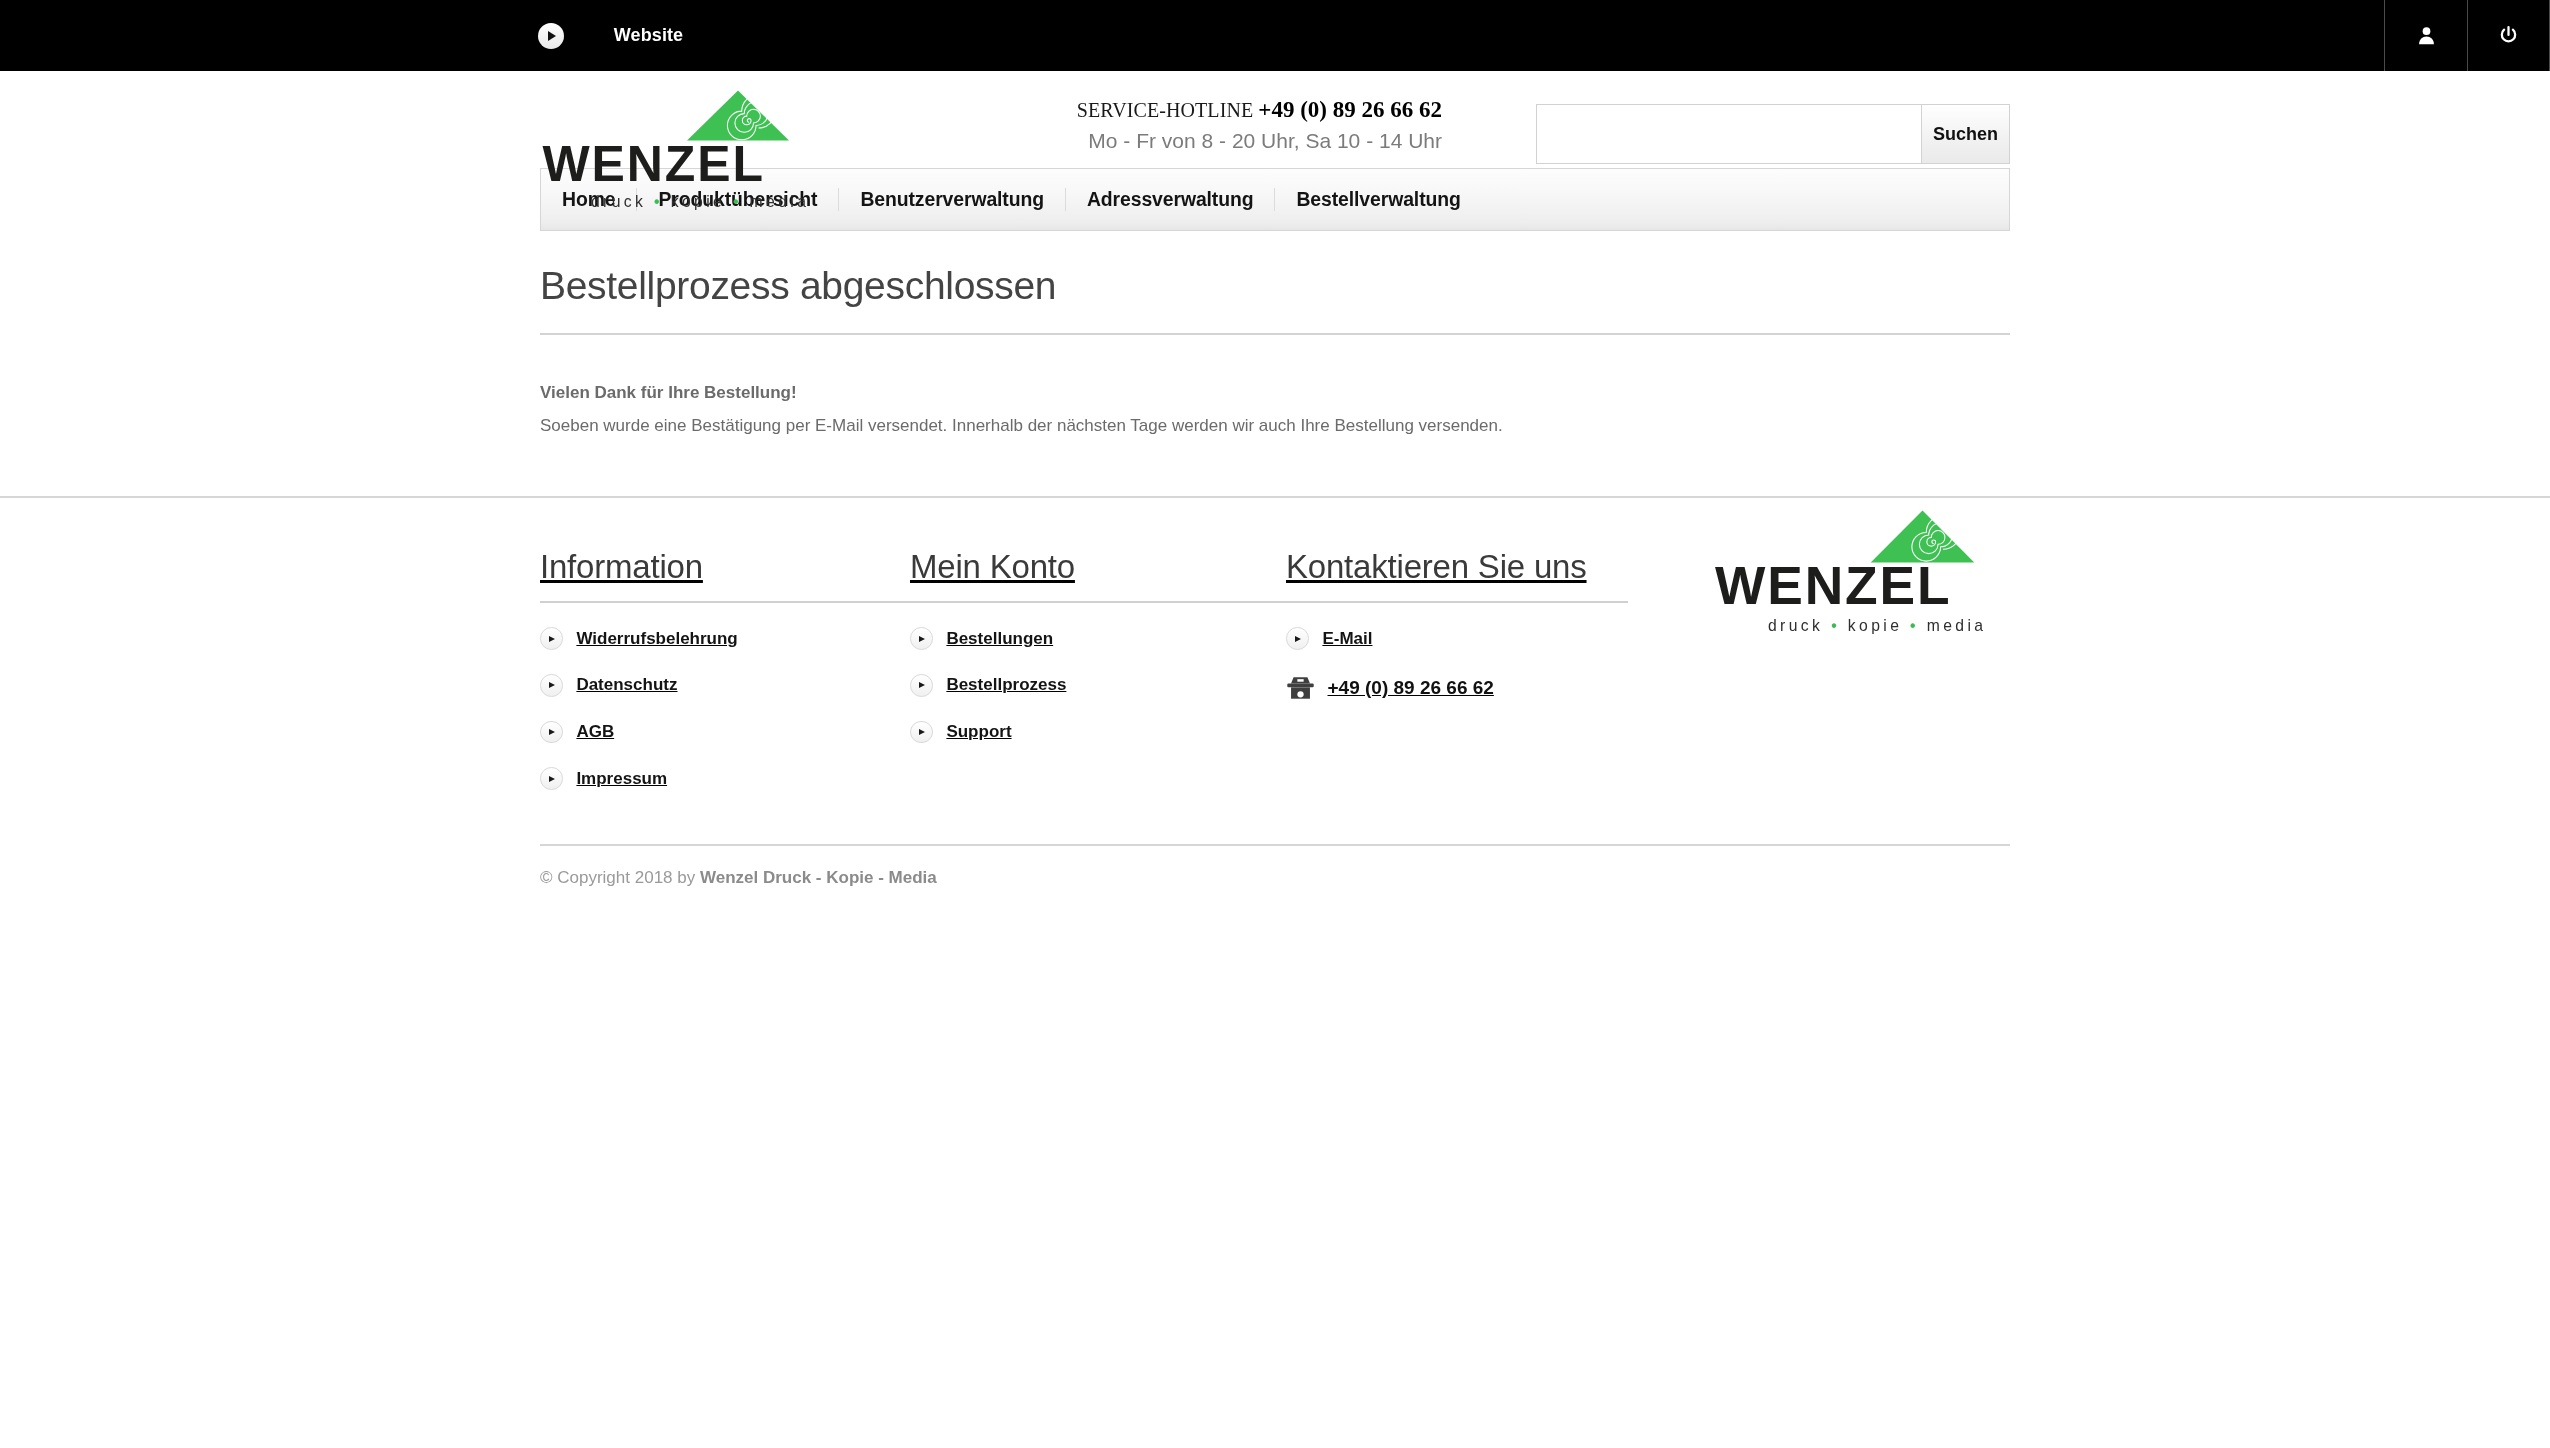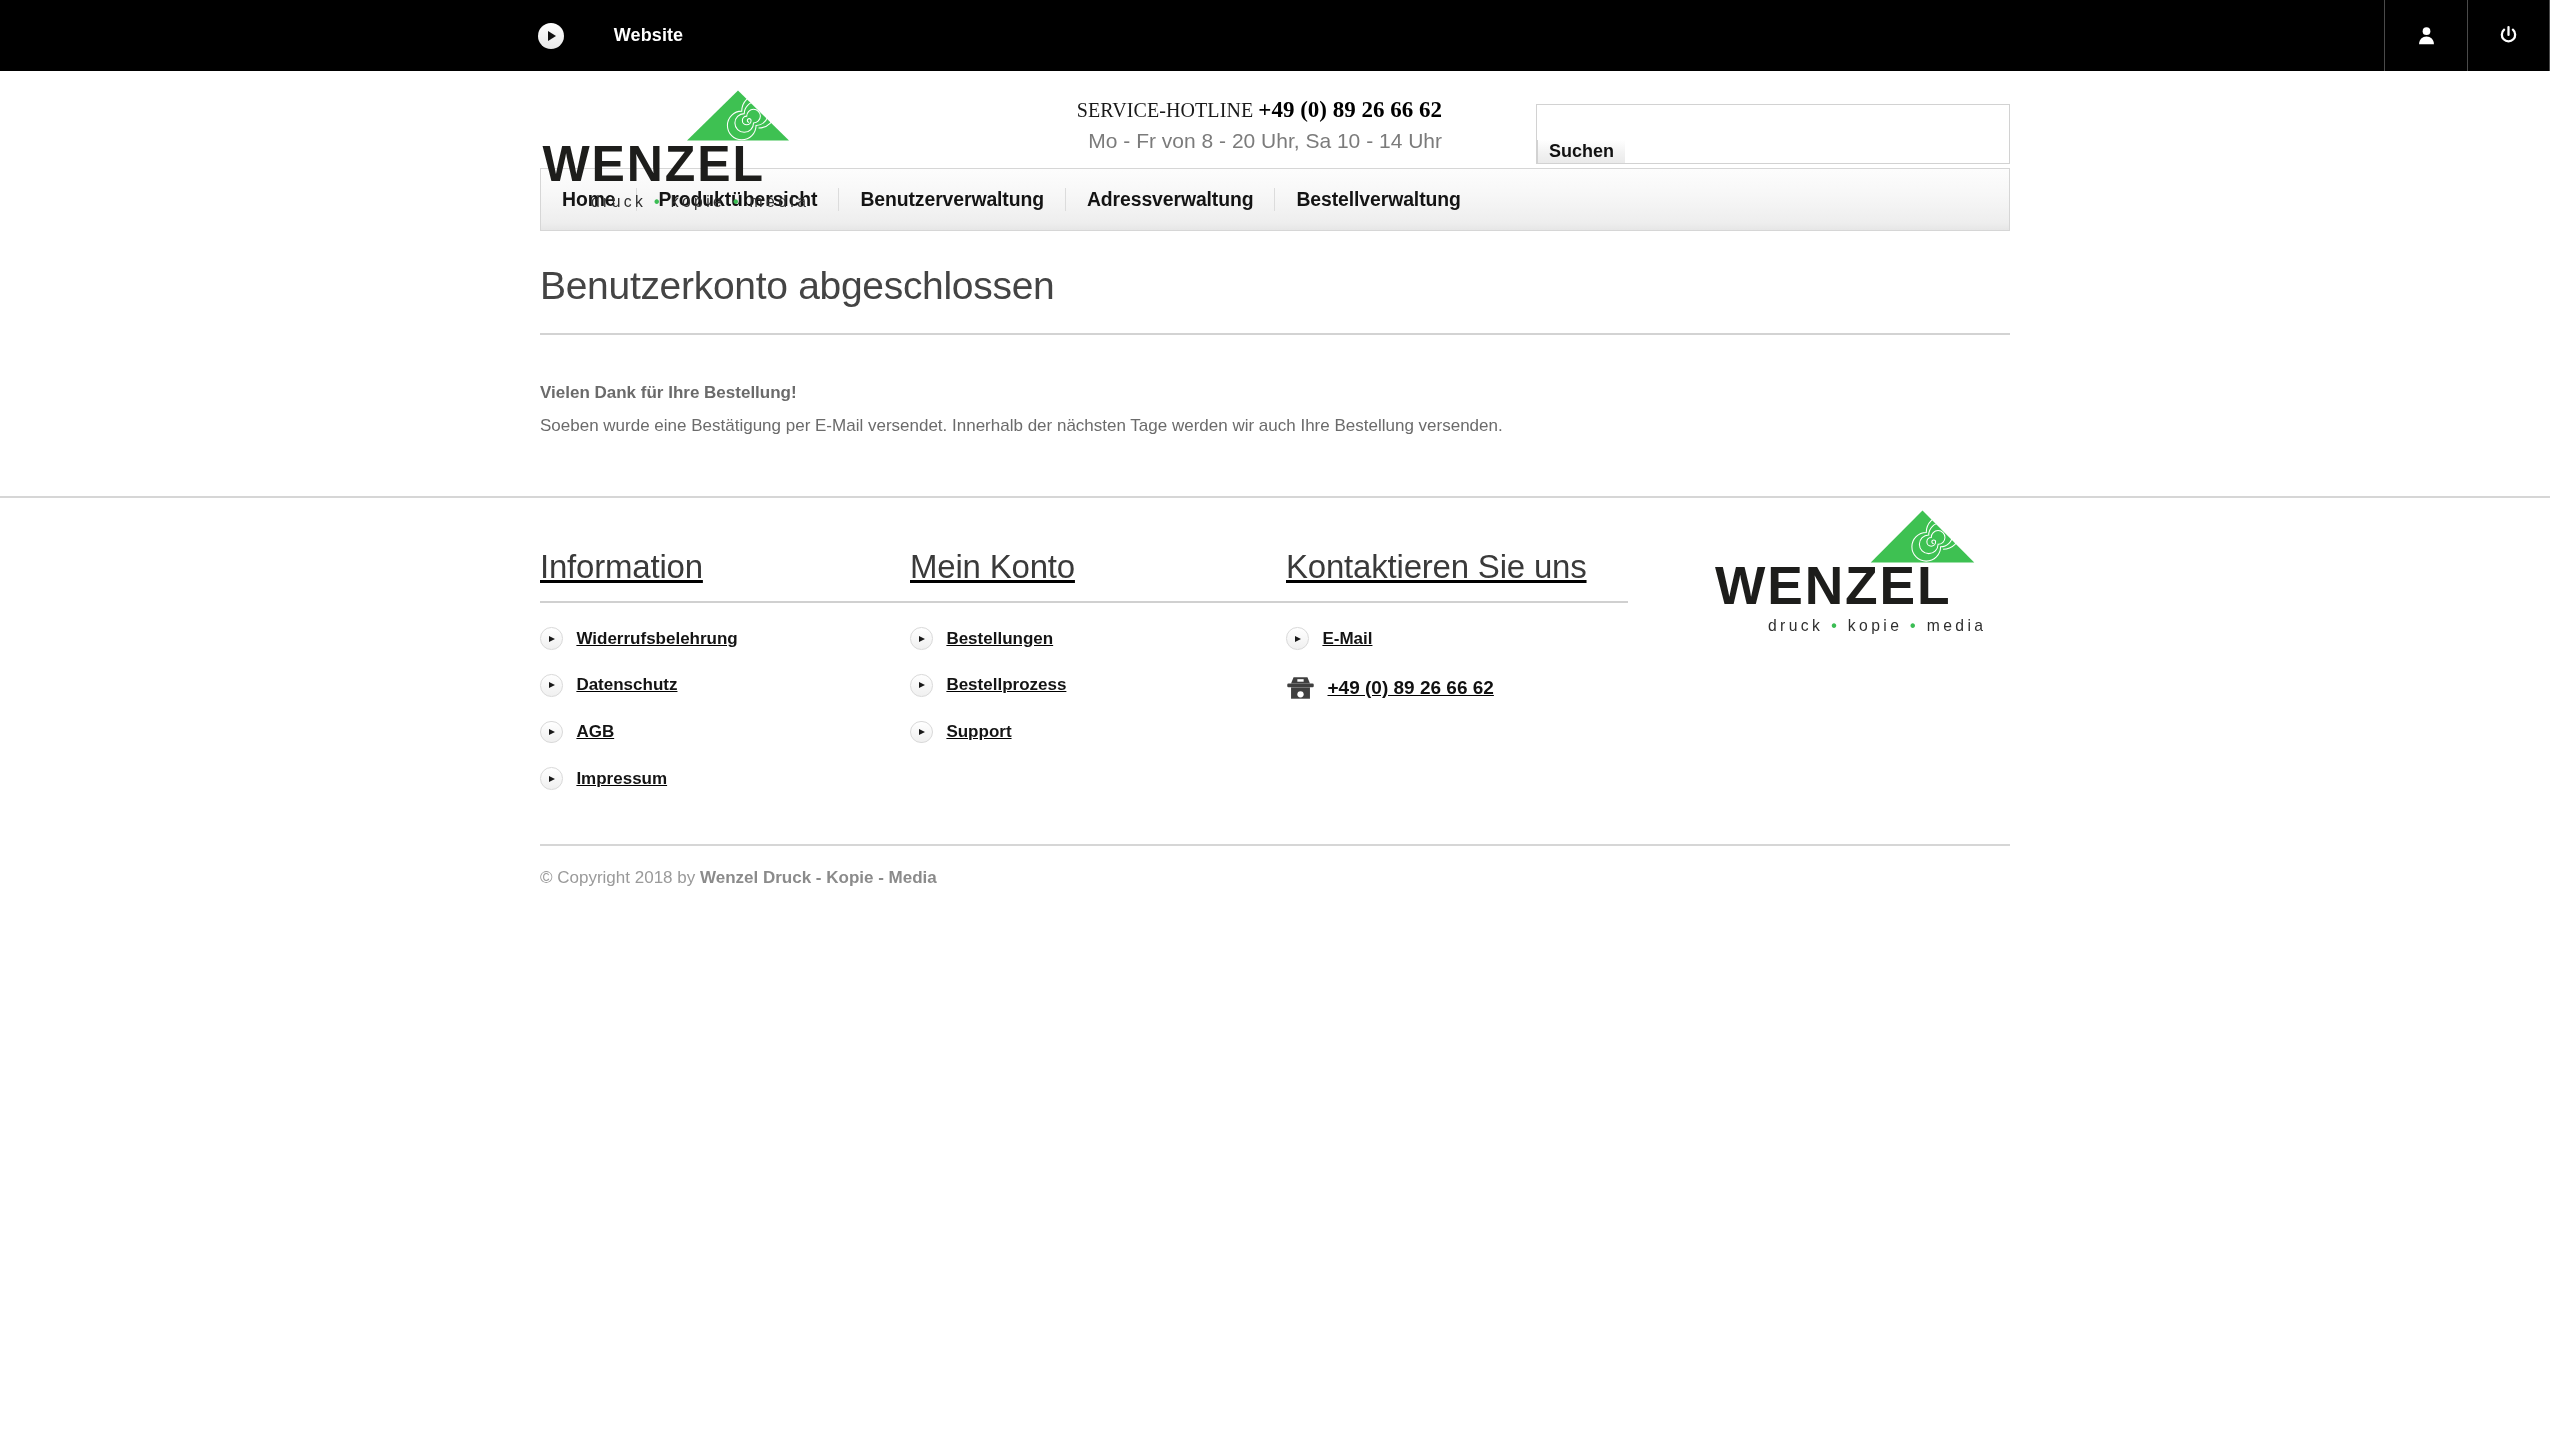--- a/index.html
+++ b/index.html
@@ -140,21 +140,20 @@
   }
 
   .searchbox {
     position: absolute;
     right: 0px; top: 33px;
     display: flex;
     width: 474px;
     height: 60px;
     border: 1.9px solid #d2d2d2;
     background: #fff;
-    flex-direction: column;
   }
   .search-input {
     flex: 1;
     border: none;
     outline: none;
     font-size: 16.3px;
     padding: 0 10px;
     font-family: "Liberation Sans", sans-serif;
     background: #fff;
   }
@@ -388,21 +387,21 @@
 
     <div class="nav">
       <div class="nav-item">Home</div>
       <div class="nav-item">Produktübersicht</div>
       <div class="nav-item">Benutzerverwaltung</div>
       <div class="nav-item">Adressverwaltung</div>
       <div class="nav-item">Bestellverwaltung</div>
     </div>
 
     <div class="content">
-      <h1 class="page-title">Benutzerkonto abgeschlossen</h1>
+      <h1 class="page-title">Bestellprozess abgeschlossen</h1>
       <div class="title-rule"></div>
       <div class="thanks-strong">Vielen Dank für Ihre Bestellung!</div>
       <div class="thanks-text">Soeben wurde eine Bestätigung per E-Mail versendet. Innerhalb der nächsten Tage werden wir auch Ihre Bestellung versenden.</div>
     </div>
   </div>
 
   <div class="footer-rule"></div>
 
   <div class="container">
     <div class="footer">

